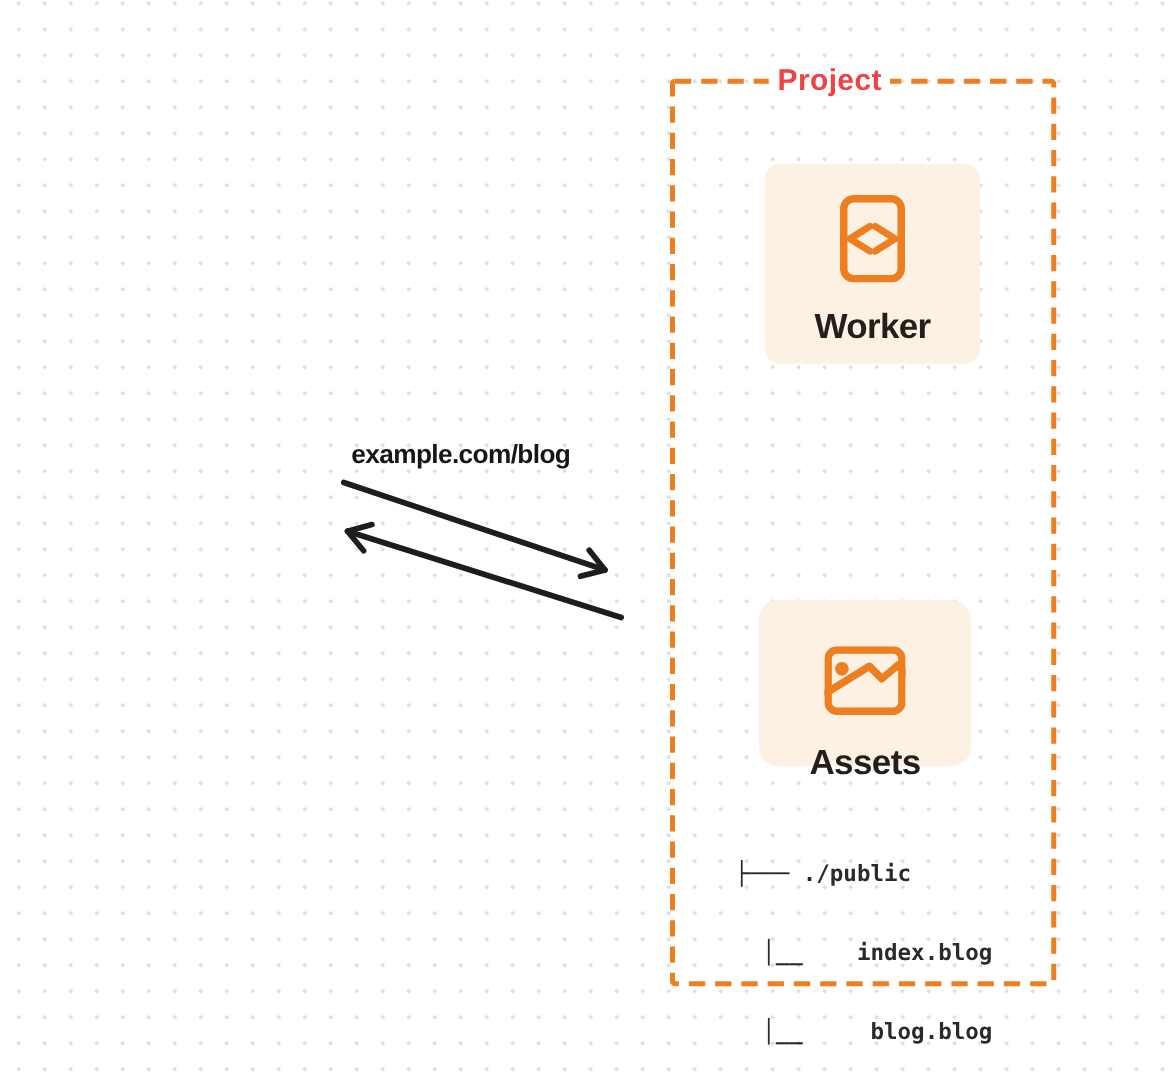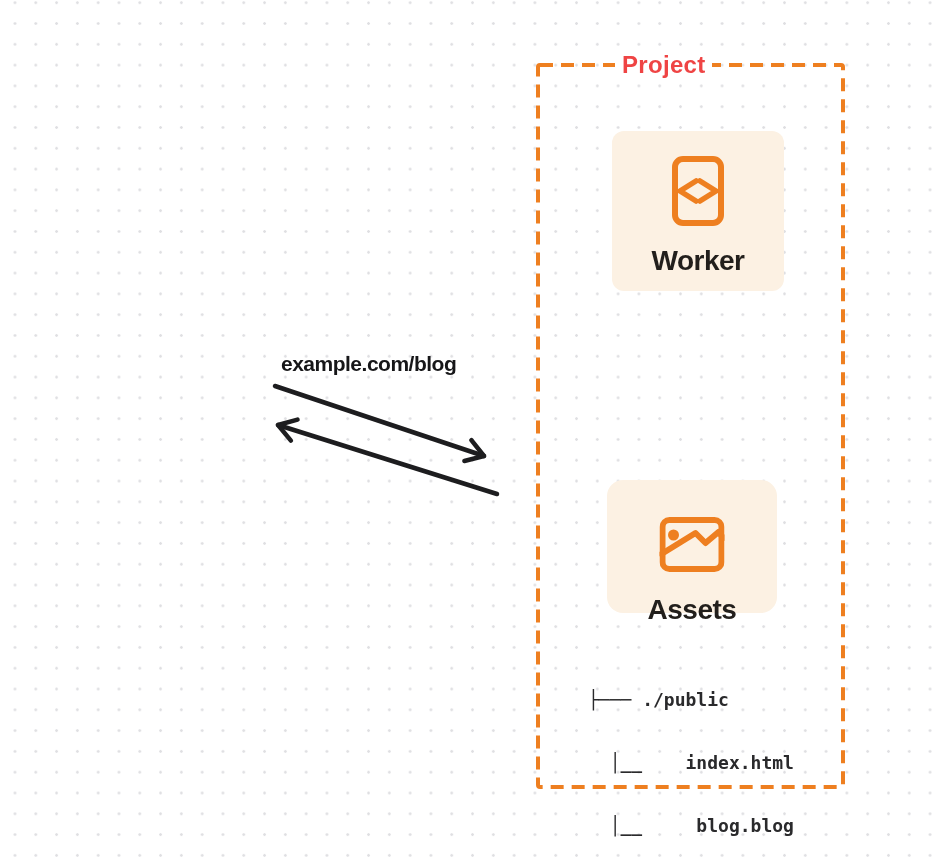--- a/index.html
+++ b/index.html
@@ -155,18 +155,18 @@
     <svg class="card-icon" width="65" height="55" viewBox="0 0 65 55" xmlns="http://www.w3.org/2000/svg">
       <rect x="3" y="3" width="59" height="49" rx="7" fill="none" stroke="#ee7f20" stroke-width="6"></rect>
       <circle cx="14" cy="18" r="5.5" fill="#ee7f20"></circle>
       <polyline points="2,37 36,16 46,26 59,15 64,21" fill="none" stroke="#ee7f20" stroke-width="6" stroke-linecap="round" stroke-linejoin="round"></polyline>
     </svg>
     <div class="card-label">Assets</div>
   </div>
 
   <div class="file-tree">
     <div>├─── ./public</div>
-    <div>  │__    index.html</div>
+    <div>  │__    index.blog</div>
     <div>  │__     blog.blog</div>
     
   </div>
 
 </div>
 
 </body></html>

